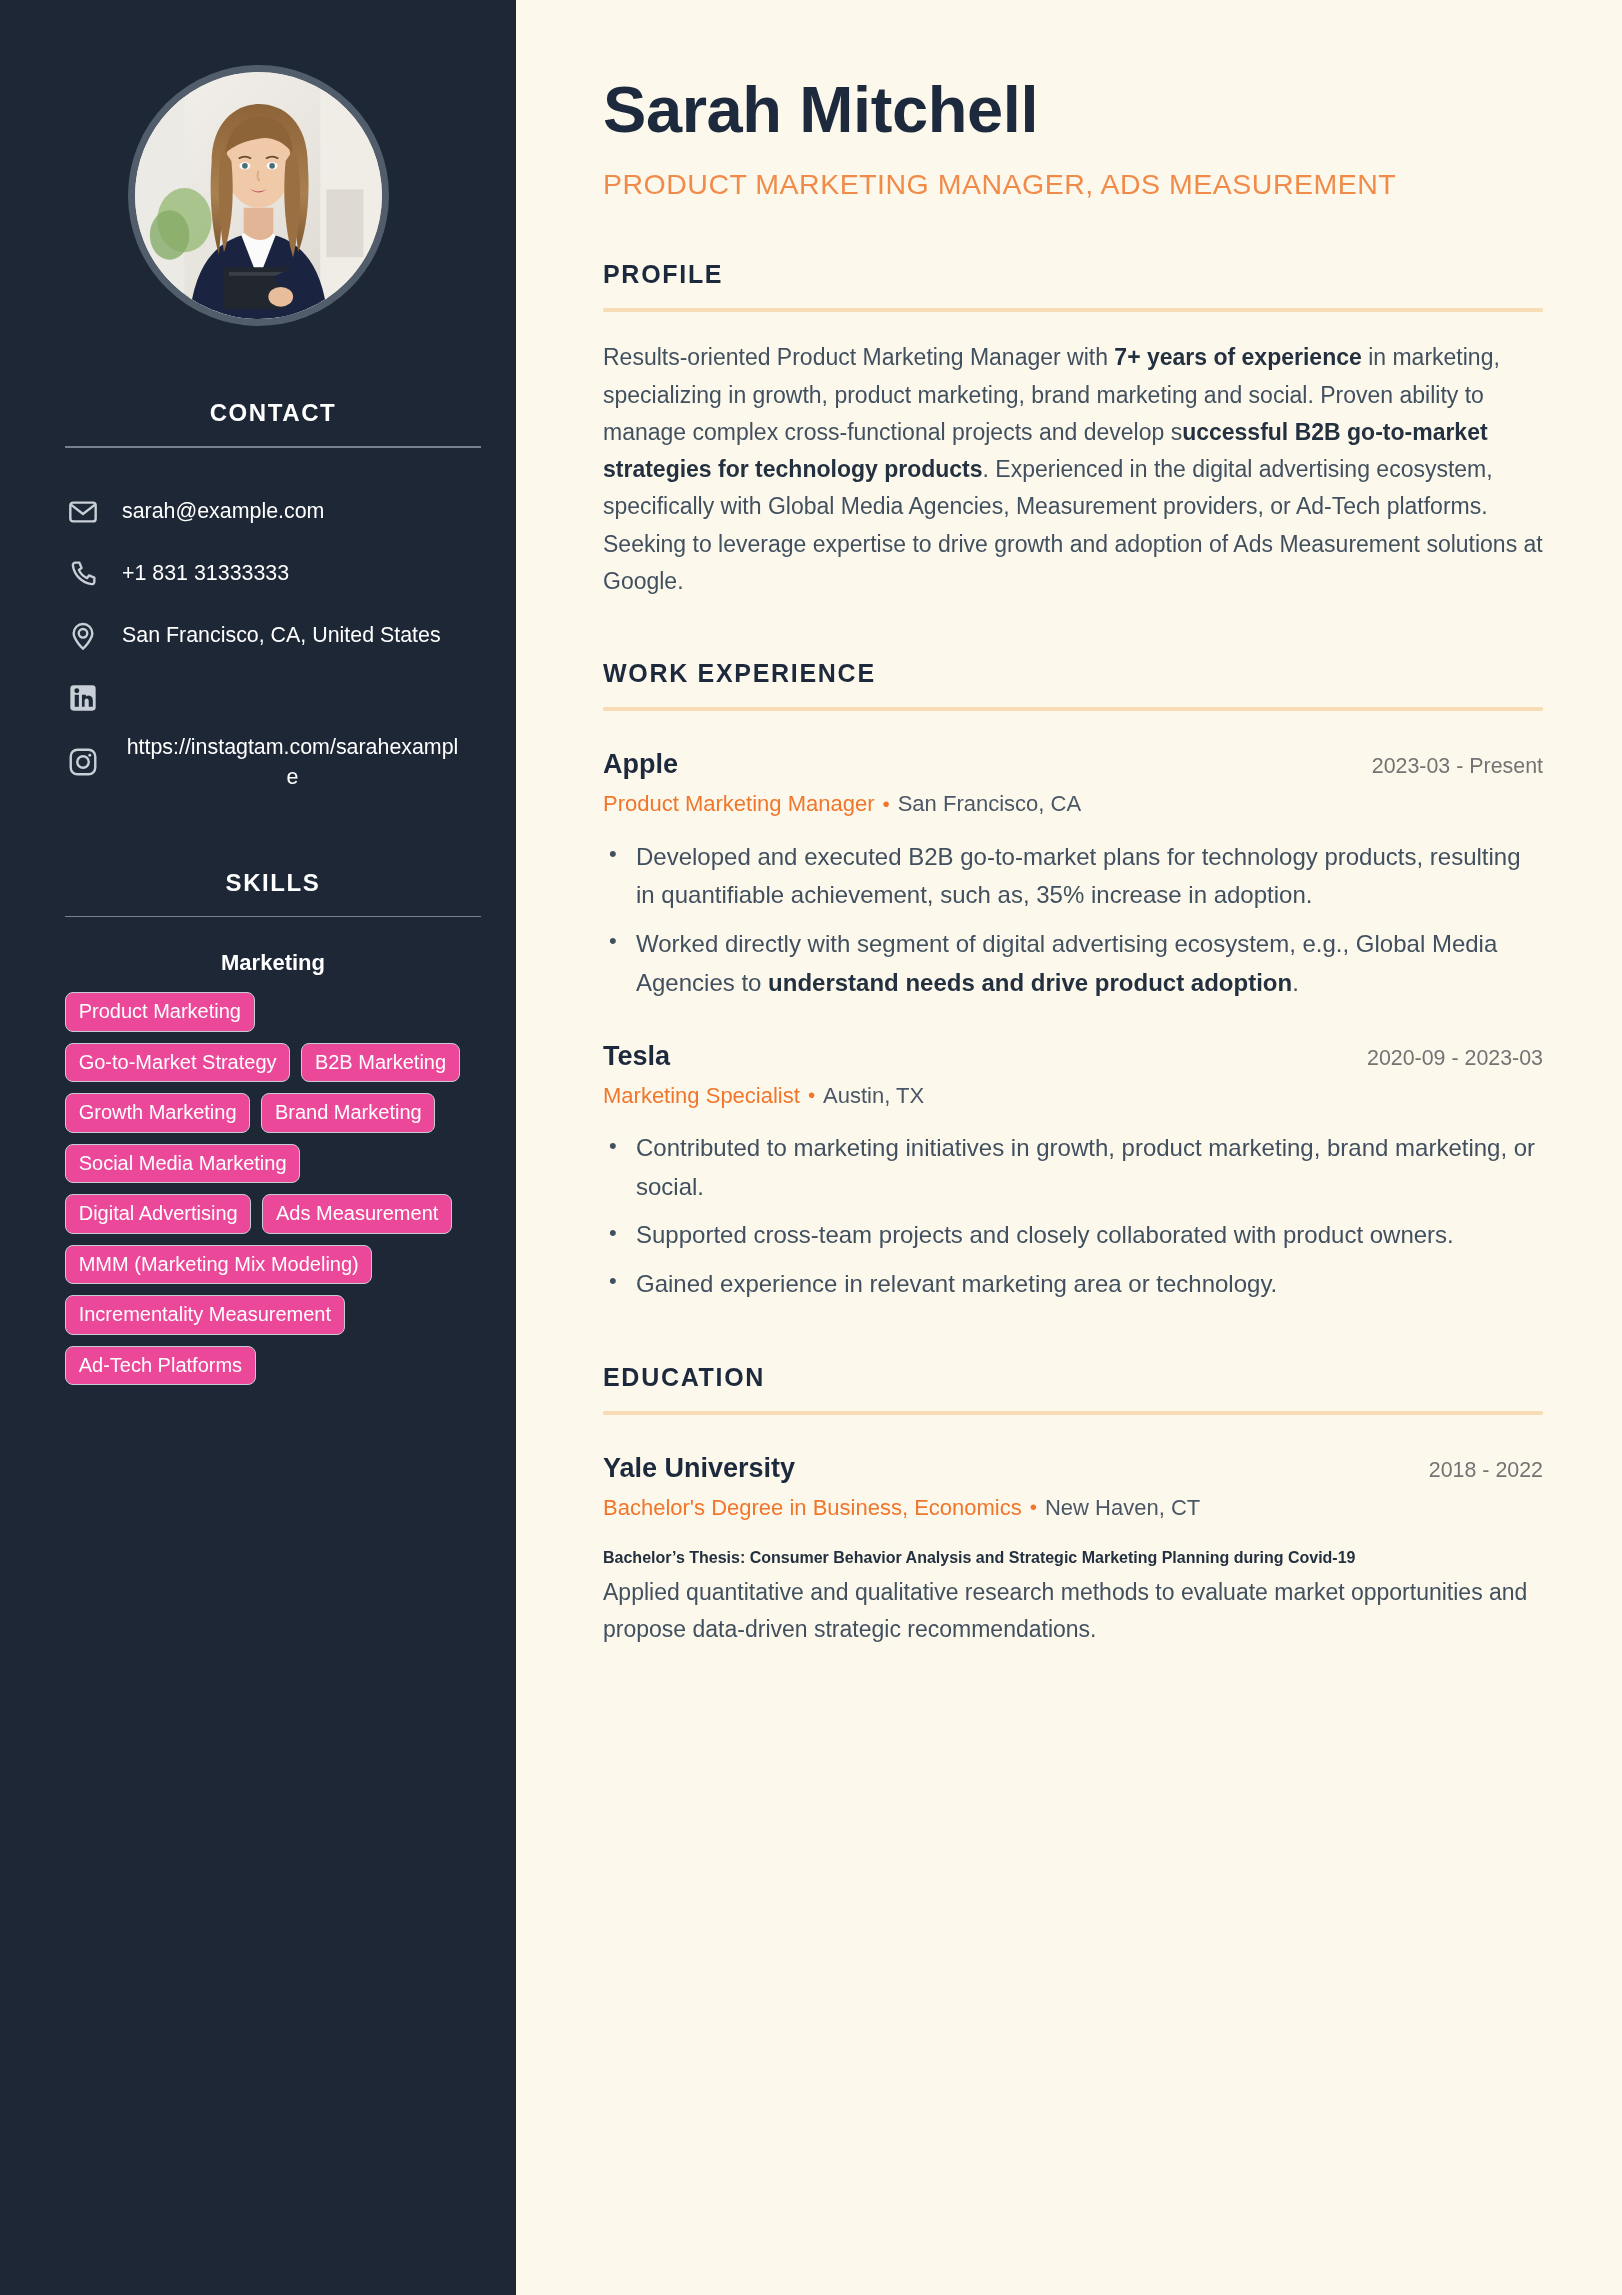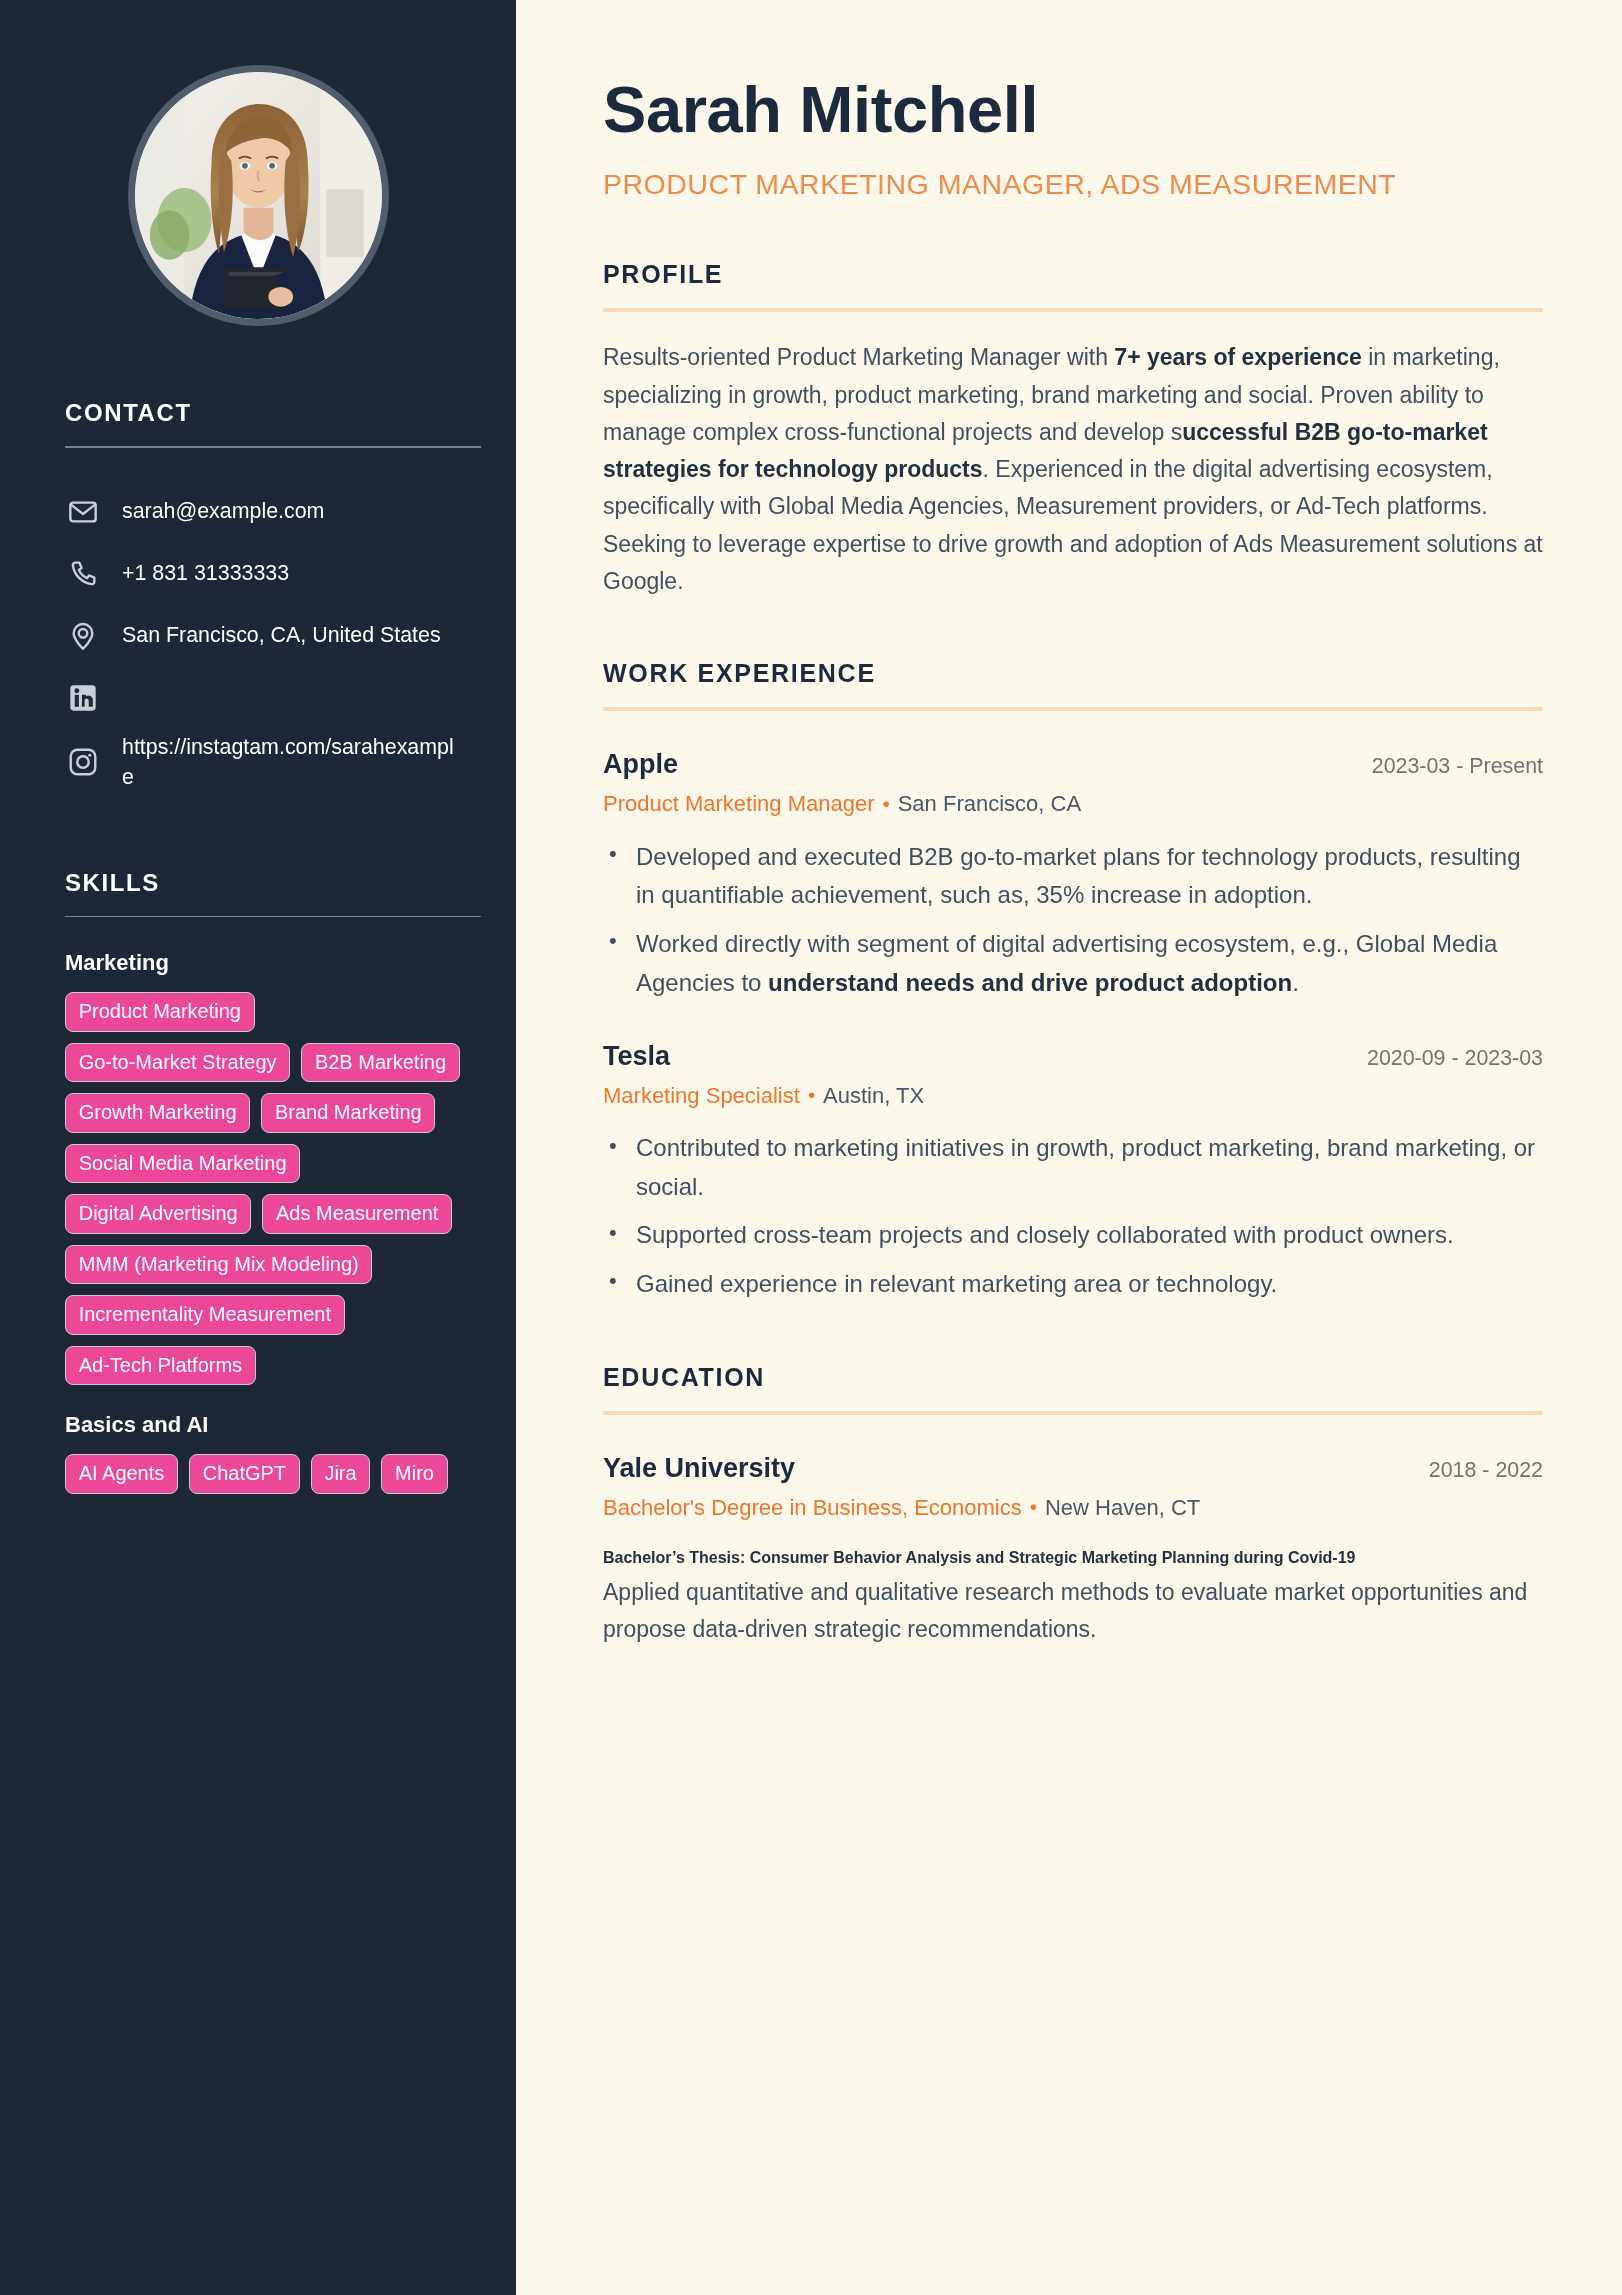--- a/index.html
+++ b/index.html
@@ -35,21 +35,21 @@
     width: 261px;
     height: 261px;
     border-radius: 50%;
     border: 7.1px solid #525d6b;
     overflow: hidden;
     position: relative;
     background: #d9dde2;
   }
   .avatar svg { display:block; width:100%; height:100%; }
 
-  .side-section { padding: 0 35px 0 65px; }
+  .side-section { padding: 0 35px 0 65px; text-align: center; }
   .side-h {
     font-size: 24px;
     font-weight: bold;
     letter-spacing: 1.6px;
     color: #ffffff;
     margin-top: 73px;
   }
   .side-rule {
     height: 1.6px;
     background: #77808d;
@@ -354,29 +354,20 @@
           <span class="chip">Brand Marketing</span>
           <span class="chip">Social Media Marketing</span>
           <span class="chip">Digital Advertising</span>
           <span class="chip">Ads Measurement</span>
           <span class="chip">MMM (Marketing Mix Modeling)</span>
           <span class="chip">Incrementality Measurement</span>
           <span class="chip">Ad-Tech Platforms</span>
         </div>
       </div>
 
-      <div>
-        <div class="skill-group-title">Basics and AI</div>
-        <div class="chips">
-          <span class="chip">AI Agents</span>
-          <span class="chip">ChatGPT</span>
-          <span class="chip">Jira</span>
-          <span class="chip">Miro</span>
-        </div>
-      </div>
     </div>
 
   </aside>
 
   <main class="main">
 
     <h1 class="name">Sarah Mitchell</h1>
     <div class="role">PRODUCT MARKETING MANAGER, ADS MEASUREMENT</div>
 
     <section class="section">

